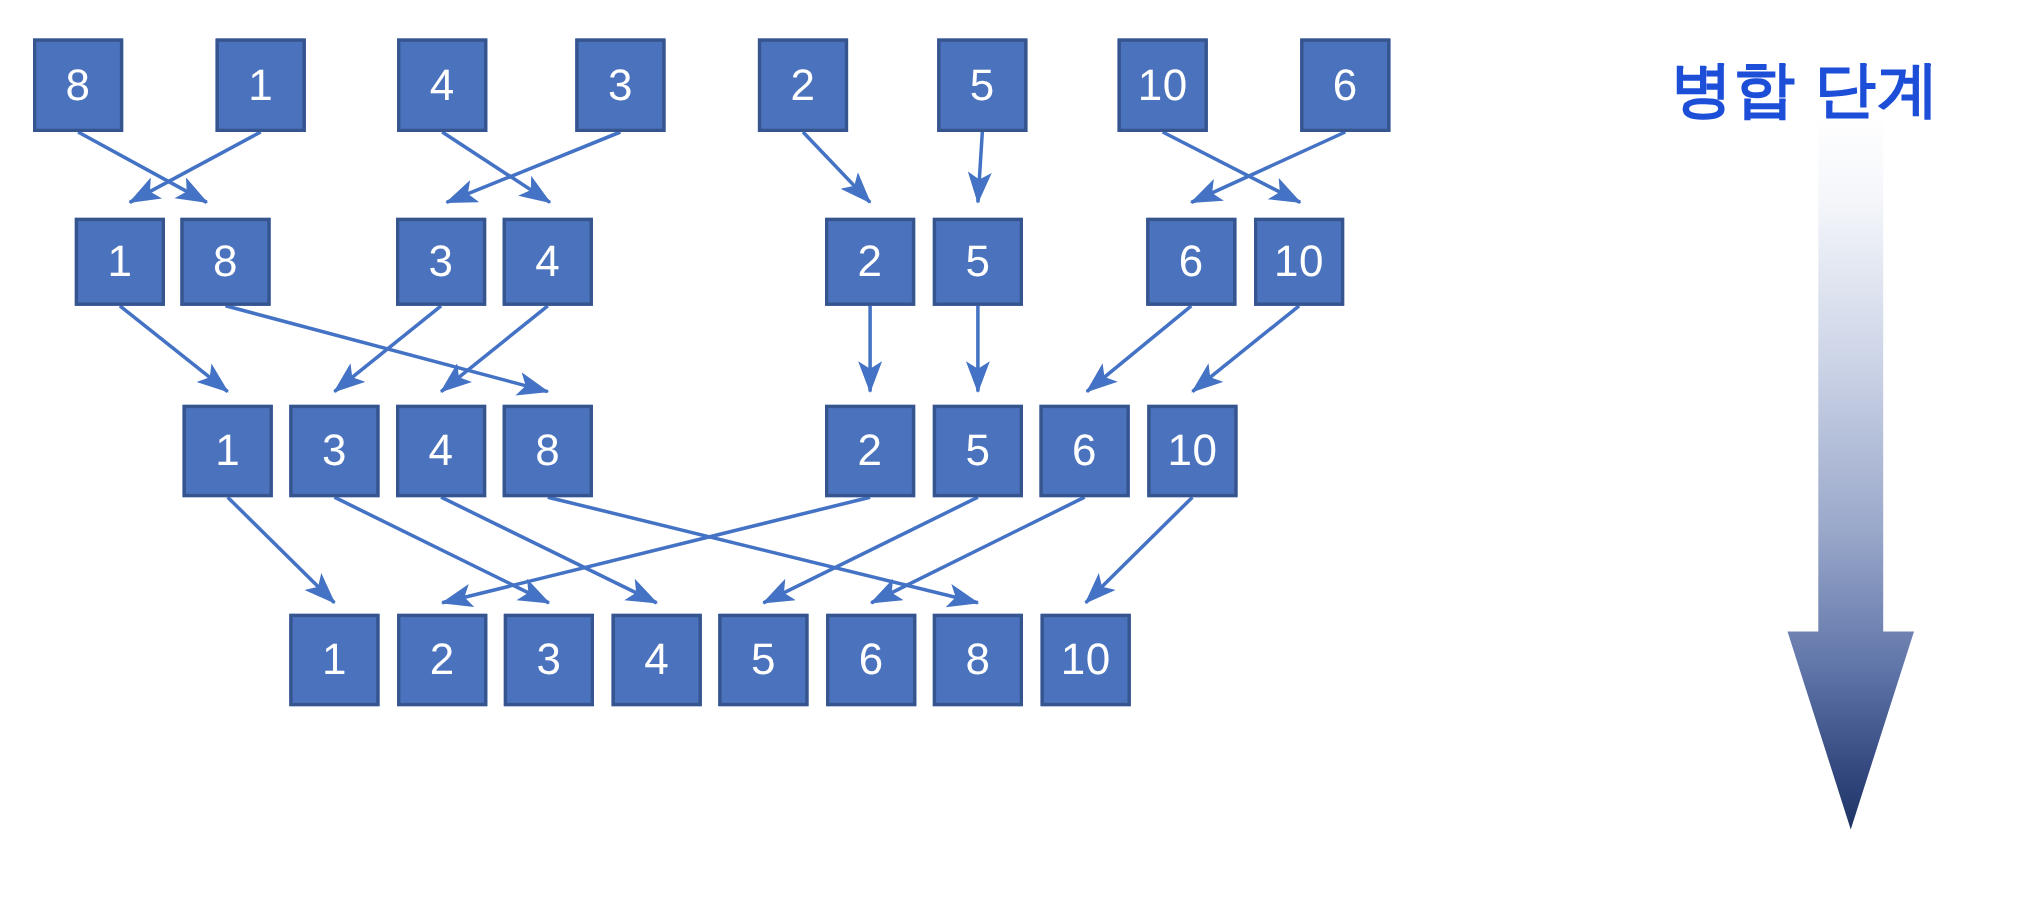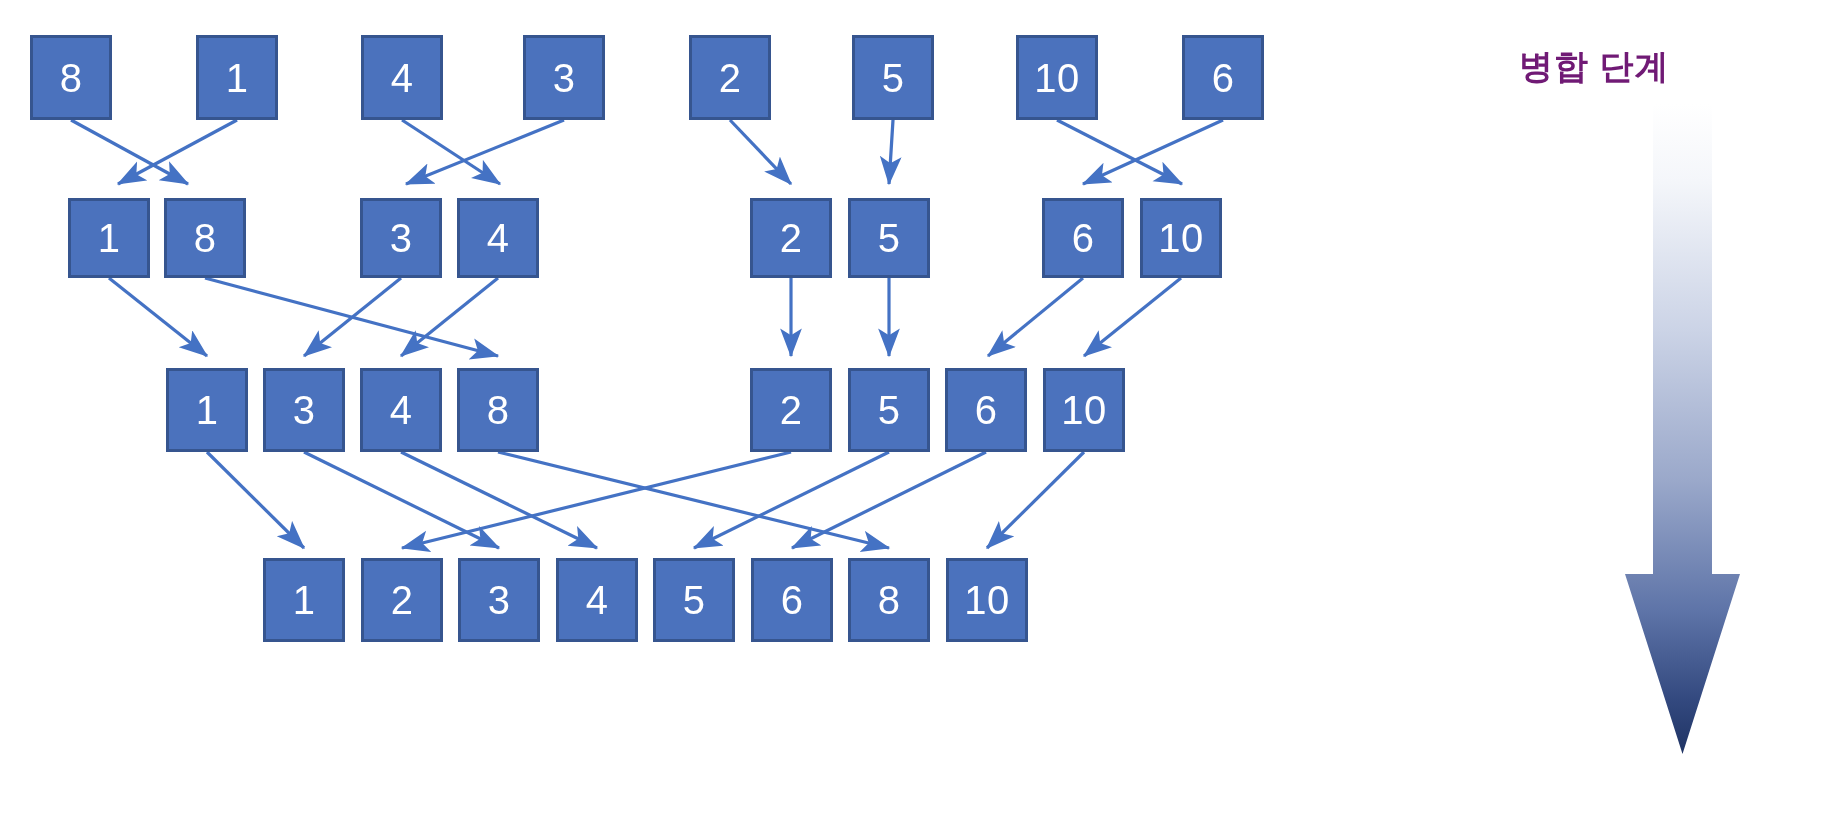--- a/index.html
+++ b/index.html
@@ -20,22 +20,22 @@
     color:#ffffff;
     font-size:40px;
     line-height:1;
     font-weight:400;
     letter-spacing:0.5px;
     z-index:3;
   }
   .node.r1{font-size:40px;}
   .stage-label{
     position:absolute;
-    color:#701a75;
-    font-size:34px;
+    color:#1d4ed8;
+    font-size:56px;
     font-weight:700;
     letter-spacing:1px;
     white-space:nowrap;
     z-index:4;
   }
   .arrow-big{position:absolute;z-index:2;}
 </style>
 </head>
 <body>
 

